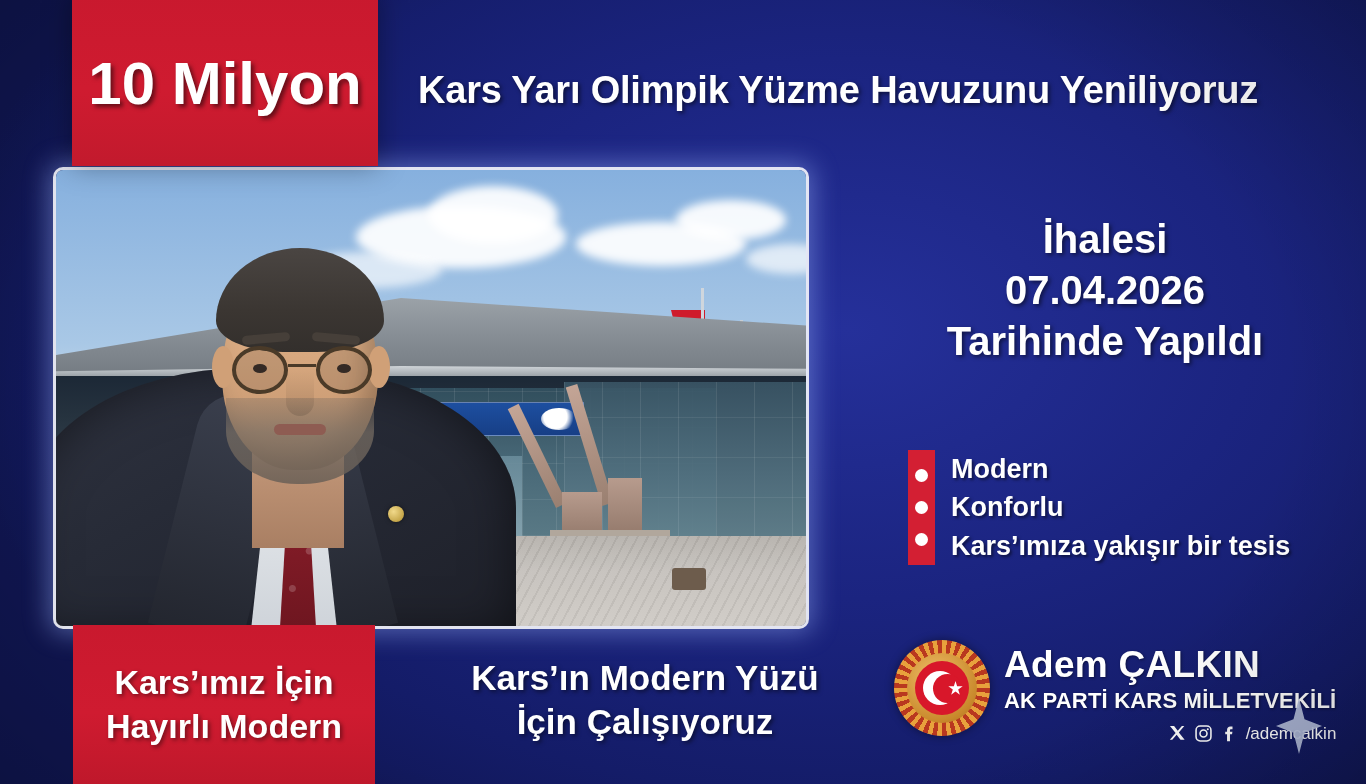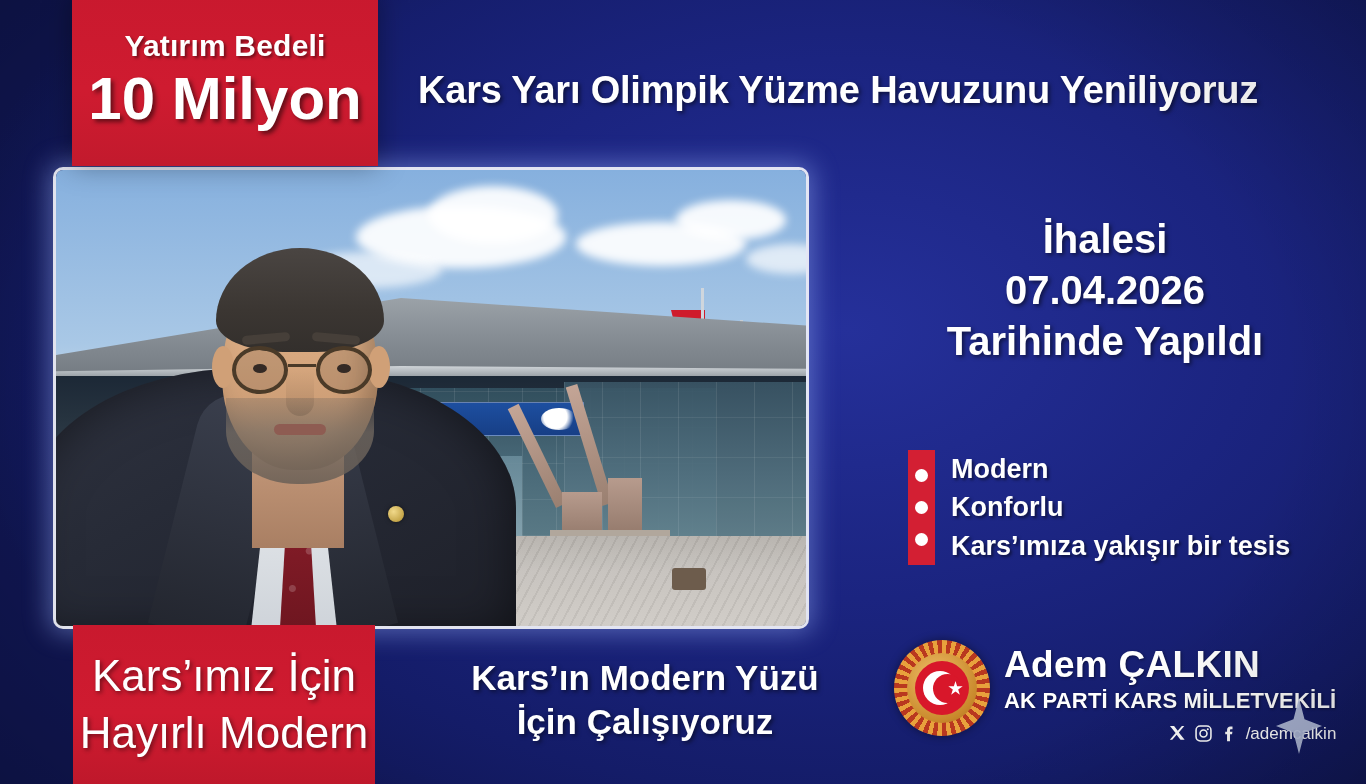--- a/index.html
+++ b/index.html
@@ -460,22 +460,22 @@
     height: 159px;
     background: linear-gradient(180deg, #c9192e 0%, #cf1b30 55%, #bf182b 100%);
     display: flex;
     flex-direction: column;
     align-items: center;
     justify-content: center;
     z-index: 4;
   }
   .bottom-red .ln {
     color: #ffffff;
-    font-size: 44px;
-    font-weight: normal;
+    font-size: 34px;
+    font-weight: bold;
     line-height: 1.28;
     white-space: nowrap;
     text-shadow: 2px 2px 4px rgba(0,0,0,.45);
   }
 
   
   .slogan {
     position: absolute;
     left: 420px;
     top: 656px;
@@ -595,21 +595,20 @@
     clip-path: polygon(50% 0%, 62% 38%, 100% 50%, 62% 62%, 50% 100%, 38% 62%, 0% 50%, 38% 38%);
     opacity: .92;
   }
 </style>
 </head>
 <body>
 
 <div class="poster">
 
   <div class="badge-invest">
-    <div class="lbl">Yatırım Bedeli</div>
     <div class="amount">10 Milyon</div>
   </div>
 
   <div class="headline">Kars Yarı Olimpik Yüzme Havuzunu Yeniliyoruz</div>
 
   <div class="photo-frame">
     <div class="photo">
 
       <div class="cloud c1"></div>
       <div class="cloud c2"></div>

